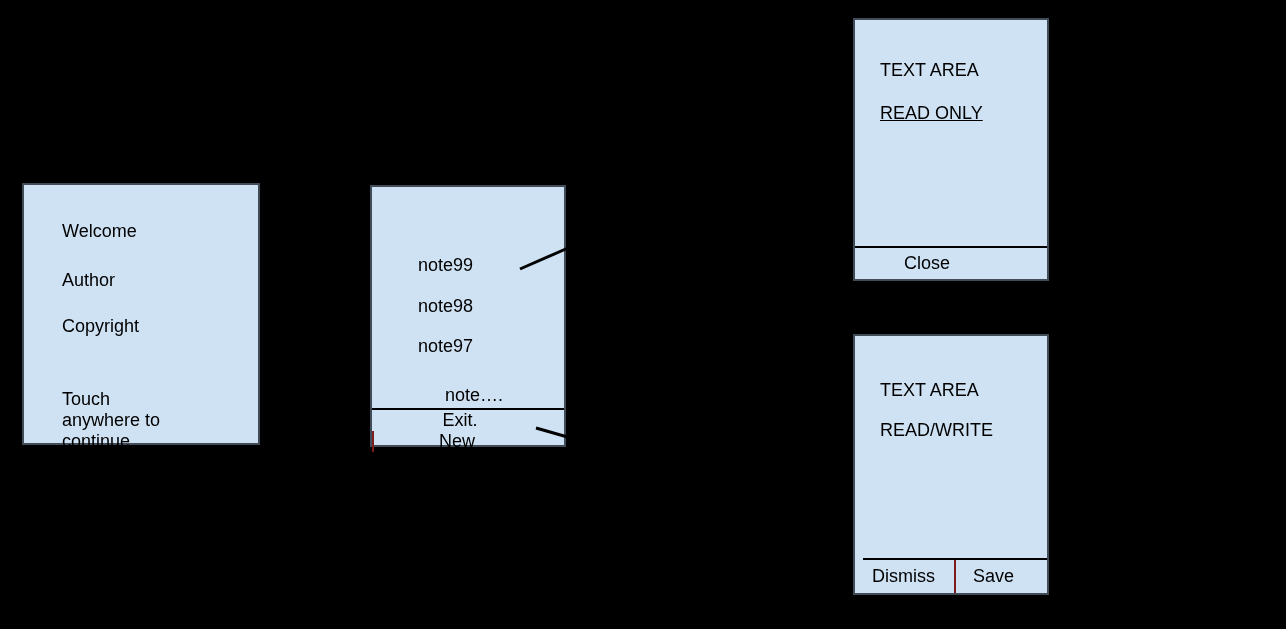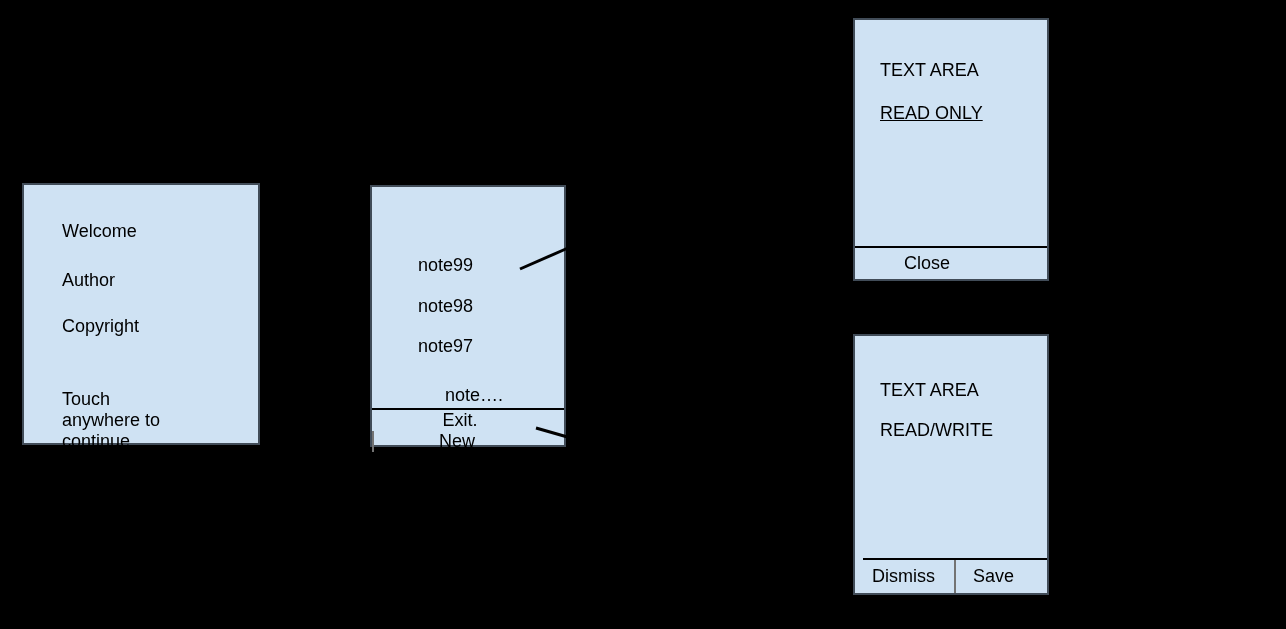--- a/index.html
+++ b/index.html
@@ -44,21 +44,21 @@
   }
   .bar-cell {
     flex: 1;
     display: flex;
     align-items: center;
     justify-content: center;
     font-size: 18px;
     color: #000;
   }
   .bar-cell.divided {
-    border-left: 2px solid #737373;
+    border-left: 2px solid #7f1d1d;
   }
   .shift-l24 { transform: translateX(-24px); }
   .shift-l12 { transform: translateX(-12px); }
   .shift-l5  { transform: translateX(-5px); }
   .shift-l8  { transform: translateX(-8px); }
   .connector-overlay {
     position: absolute;
     left: 0;
     top: 0;
     width: 1286px;

